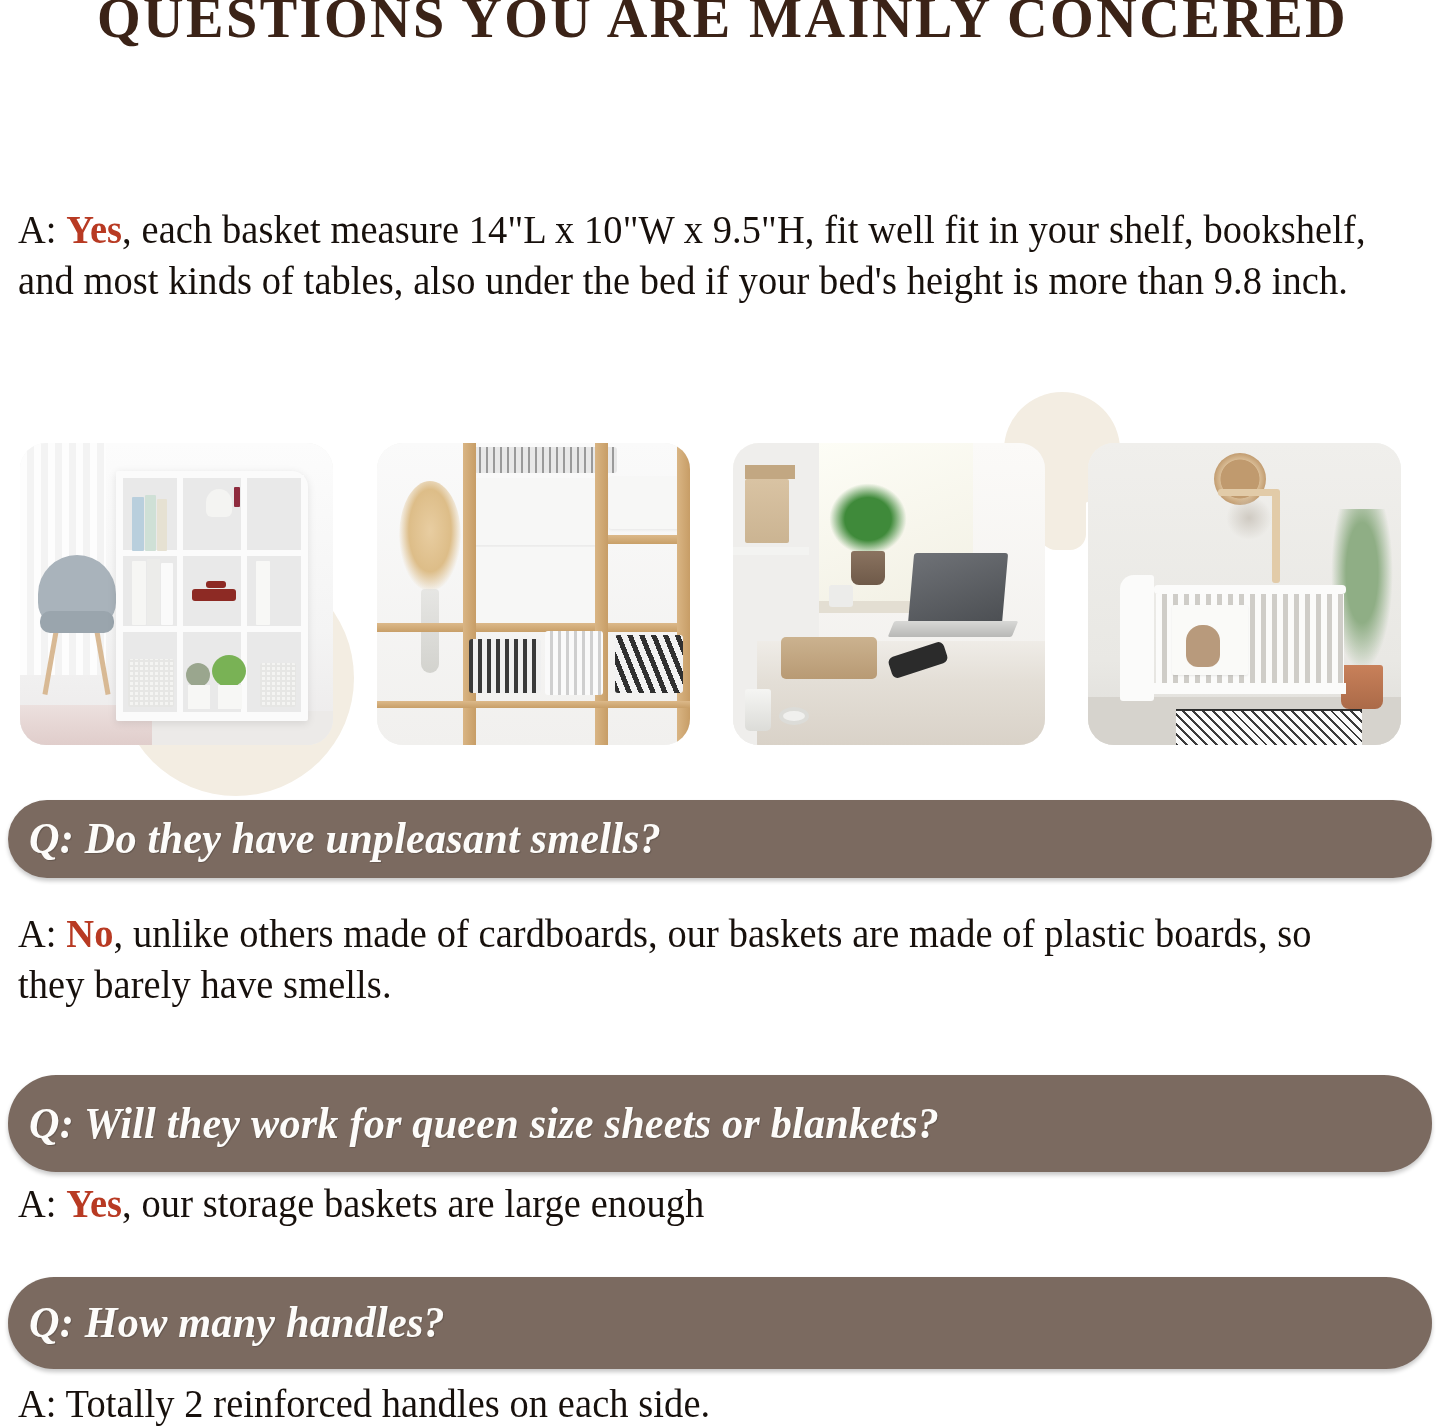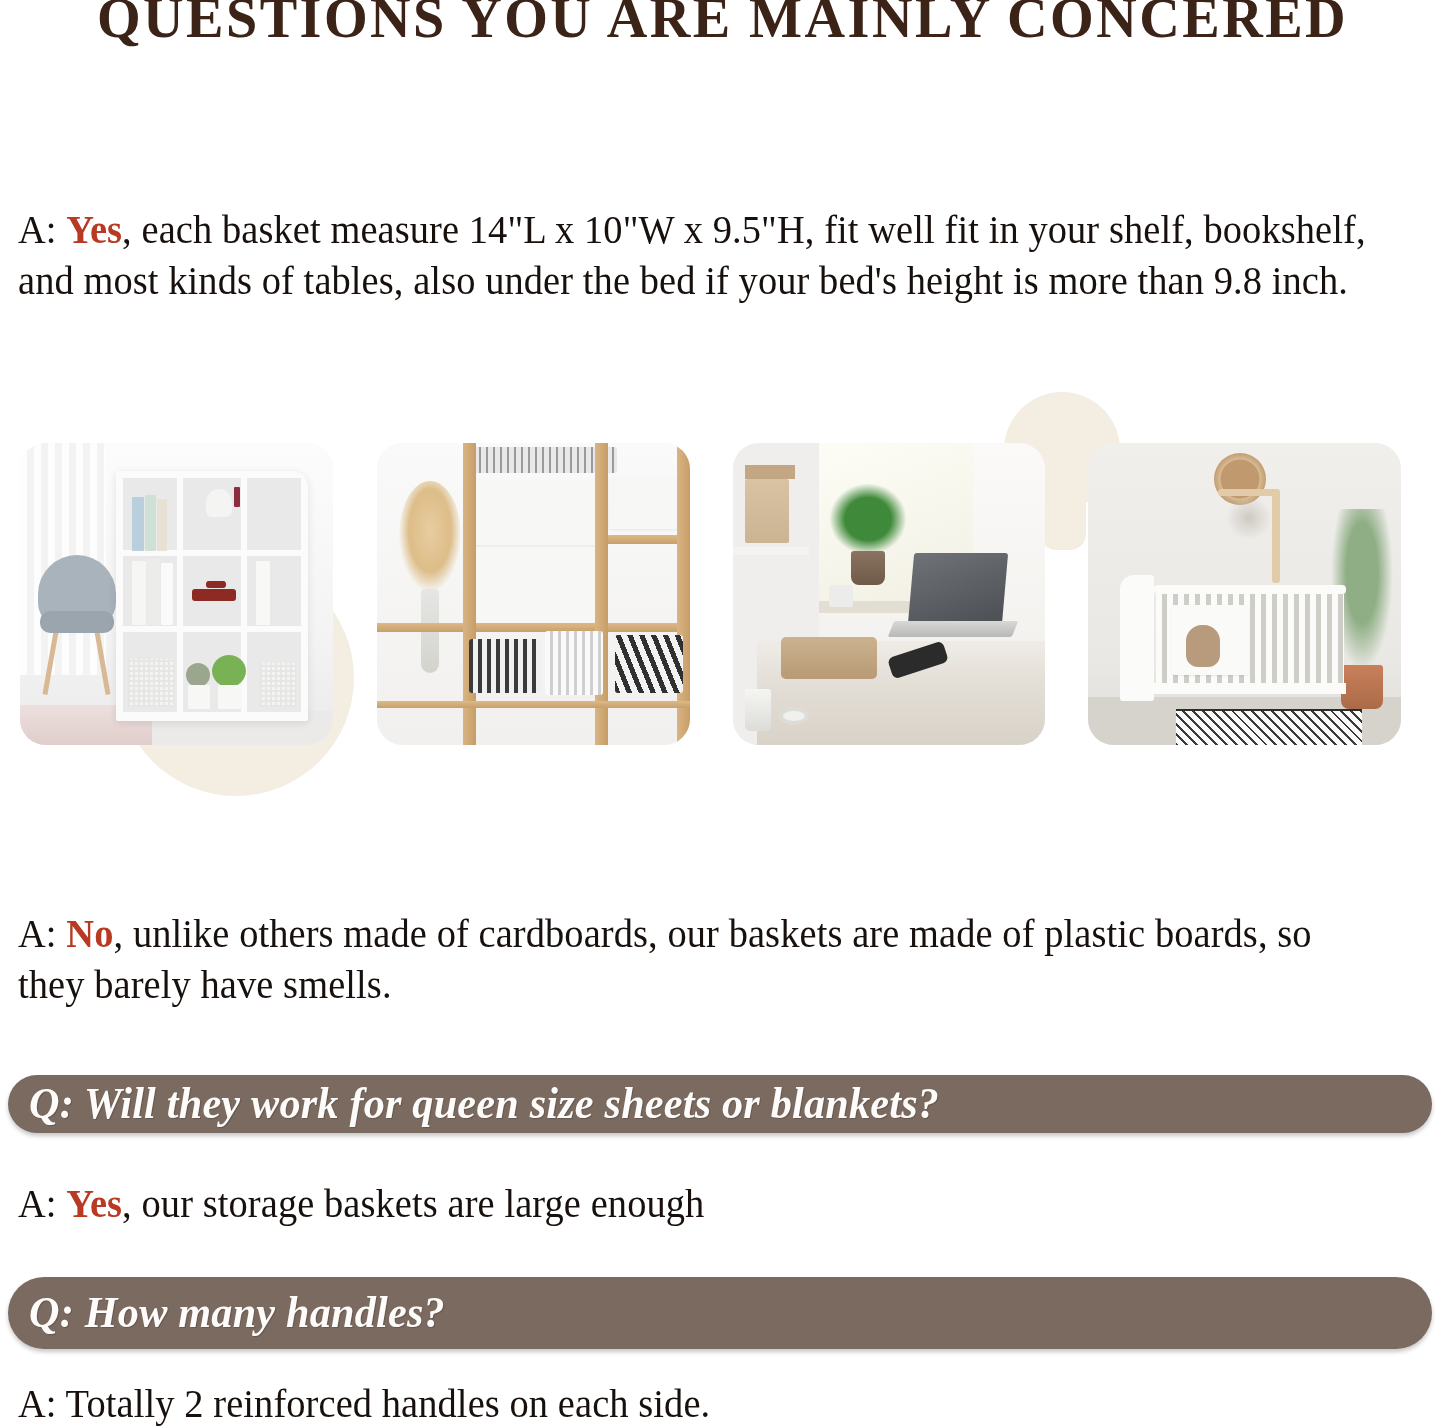--- a/index.html
+++ b/index.html
@@ -58,22 +58,22 @@
     letter-spacing: 0.2px;
     padding-left: 22px;
     white-space: nowrap;
     transform: scaleX(0.96);
     transform-origin: left center;
     text-shadow: 1px 1px 1px rgba(0,0,0,0.18);
   }
 
   #qbar-0 { top: 101px;  height: 78px; }
   #qbar-1 { top: 800px;  height: 78px; }
-  #qbar-2 { top: 1075px; height: 58px; }
-  #qbar-3 { top: 1277px; height: 72px; }
+  #qbar-2 { top: 1075px; height: 97px; }
+  #qbar-3 { top: 1277px; height: 92px; }
 
   
   .answer {
     position: absolute;
     left: 18px;
     color: #17100c;
     font-family: "Liberation Serif", "DejaVu Serif", serif;
     font-size: 39px;
     line-height: 51px;
     letter-spacing: 0.1px;
@@ -342,20 +342,23 @@
           <div class="p4-teddy"></div>
         </div>
         <div class="p4-mobtop"></div>
         <div class="p4-mobarm"></div>
         <div class="p4-mobhang"></div>
       </div>
     </div>
 
   </div>
 
+  <div class="qbar" id="qbar-1">
+    <span class="qbar-text">Q: Do they have unpleasant smells?</span>
+  </div>
 
   <p class="answer" id="answer-1">
     <span>A: </span><span class="hl">No</span><span>, unlike others made of cardboards, our baskets are made of plastic boards, so they barely have smells.</span>
   </p>
 
   <div class="qbar" id="qbar-2">
     <span class="qbar-text">Q: Will they work for queen size sheets or blankets?</span>
   </div>
 
   <p class="answer" id="answer-2">

